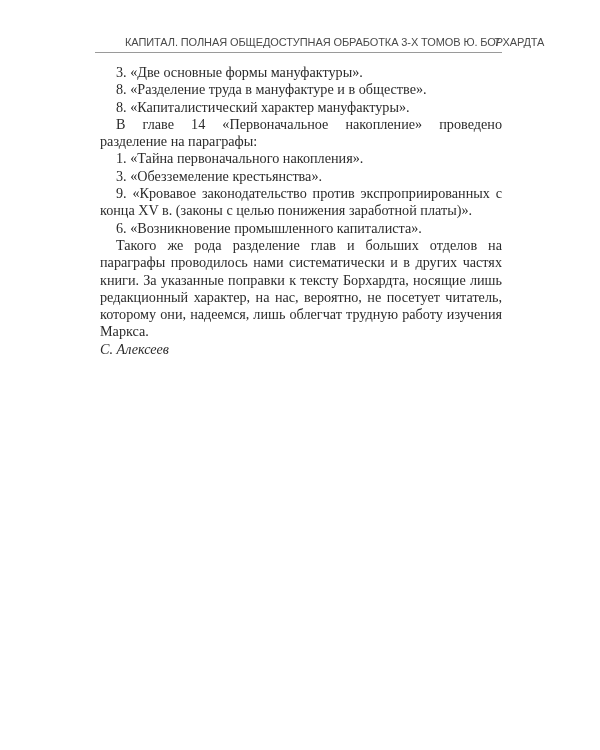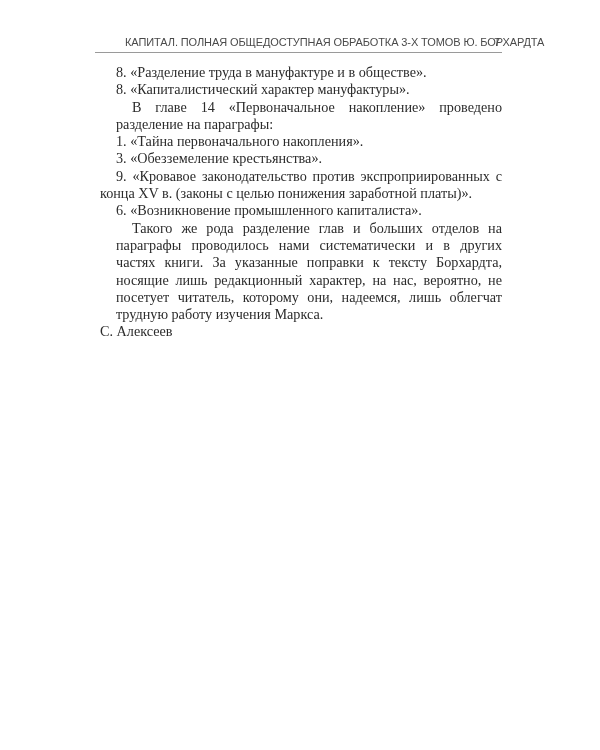--- a/index.html
+++ b/index.html
@@ -62,39 +62,40 @@
     .body-text p.item {
       text-align: left;
     }
     .body-text p.item.justify {
       text-align: justify;
       text-align-last: left;
     }
     .body-text p.para {
       text-align: justify;
       text-align-last: left;
-      margin-left: 16px;
     }
     .signature {
       text-align: right;
+      font-style: italic;
       text-indent: 0 !important;
       padding-right: 2px;
     }
   </style>
 </head>
 <body>
 
 <div class="page">
 
   <div class="running-head">
     <span class="title">КАПИТАЛ. ПОЛНАЯ ОБЩЕДОСТУПНАЯ ОБРАБОТКА 3-Х ТОМОВ Ю. БОРХАРДТА</span>
     <span class="folio">7</span>
   </div>
 
   <div class="body-text">
+    <p class="item">3. «Две основные формы мануфактуры».</p>
     <p class="item">8. «Разделение труда в мануфактуре и в обществе».</p>
     <p class="item">8. «Капиталистический характер мануфактуры».</p>
 
     <p class="para">В главе 14 «Первоначальное накопление» проведено разделение на параграфы:</p>
 
     <p class="item">1. «Тайна первоначального накопления».</p>
     <p class="item">3. «Обезземеление крестьянства».</p>
     <p class="item justify">9. «Кровавое законодательство против экспроприированных с конца XV в. (законы с целью понижения заработной платы)».</p>
     <p class="item">6. «Возникновение промышленного капиталиста».</p>
 

